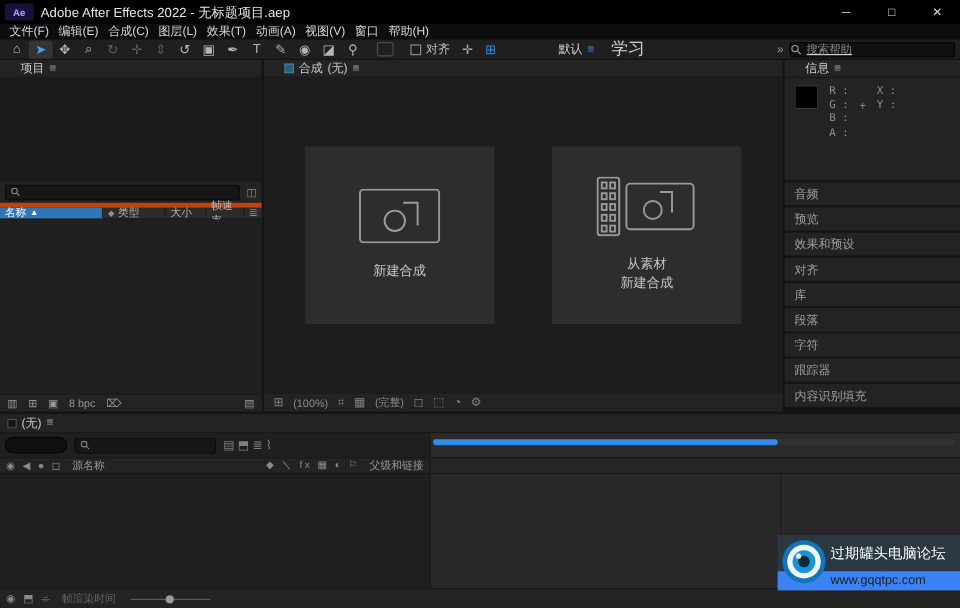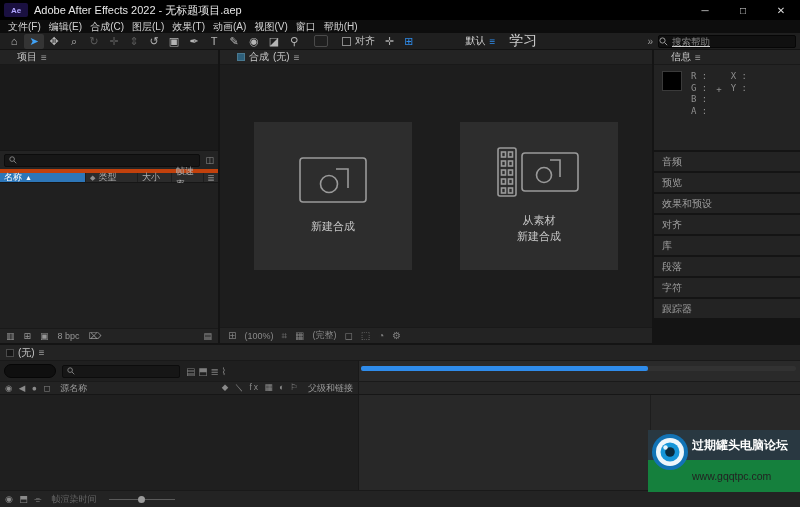--- a/index.html
+++ b/index.html
@@ -116,22 +116,22 @@
   .render-time { color:#636363; }
   .toggle-bar { width:232px; height:13px; background:#2d2d2d; border-radius:2px; display:flex; align-items:center;
                 justify-content:center; color:#9f9f9f; font-size:9px; cursor:default; }
   .zoom-slider { width:66px; display:flex; align-items:center; margin-left:4px; }
   .slider-track { flex:1; height:1px; background:#5a5a5a; }
   .slider-thumb { width:7px; height:7px; border-radius:50%; background:#9a9a9a; }
 
   
   .watermark { position:absolute; right:0; bottom:15px; width:152px; z-index:10; }
   .wm-top { height:30px; background:rgba(42,58,68,0.93); display:flex; align-items:center; padding-left:44px;
-            color:#fff; font-size:12px; font-weight:bold; white-space:nowrap; }
-  .wm-bottom { height:32px; background:#15803d; color:#222; font-size:10.5px; display:flex; align-items:center; padding-left:44px; }
+            color:#fff; font-size:12px; font-weight:normal; white-space:nowrap; }
+  .wm-bottom { height:16px; background:#3b82f6; color:#222; font-size:10.5px; display:flex; align-items:center; padding-left:44px; }
   .wm-logo { position:absolute; left:3px; top:3px; width:38px; height:38px; }
 </style>
 </head>
 <body>
 
 <div class="app">
 
   <div class="titlebar">
     <span class="ae-icon">Ae</span>
     <span class="win-title">Adobe After Effects 2022 - 无标题项目.aep</span>
@@ -333,20 +333,23 @@
         </div>
       <div class="side-panel-row">
           <span>段落</span>
         </div>
       <div class="side-panel-row">
           <span>字符</span>
         </div>
       <div class="side-panel-row">
           <span>跟踪器</span>
         </div>
+      <div class="side-panel-row">
+          <span>内容识别填充</span>
+        </div>
     </div>
   </div>
 
   <div class="timeline">
     <div class="tl-tabrow">
       <span class="panel-icon dark"></span>
       <span class="panel-tab-label">(无)</span>
       <span class="hamburger">≡</span>
     </div>
     <div class="tl-controls">

